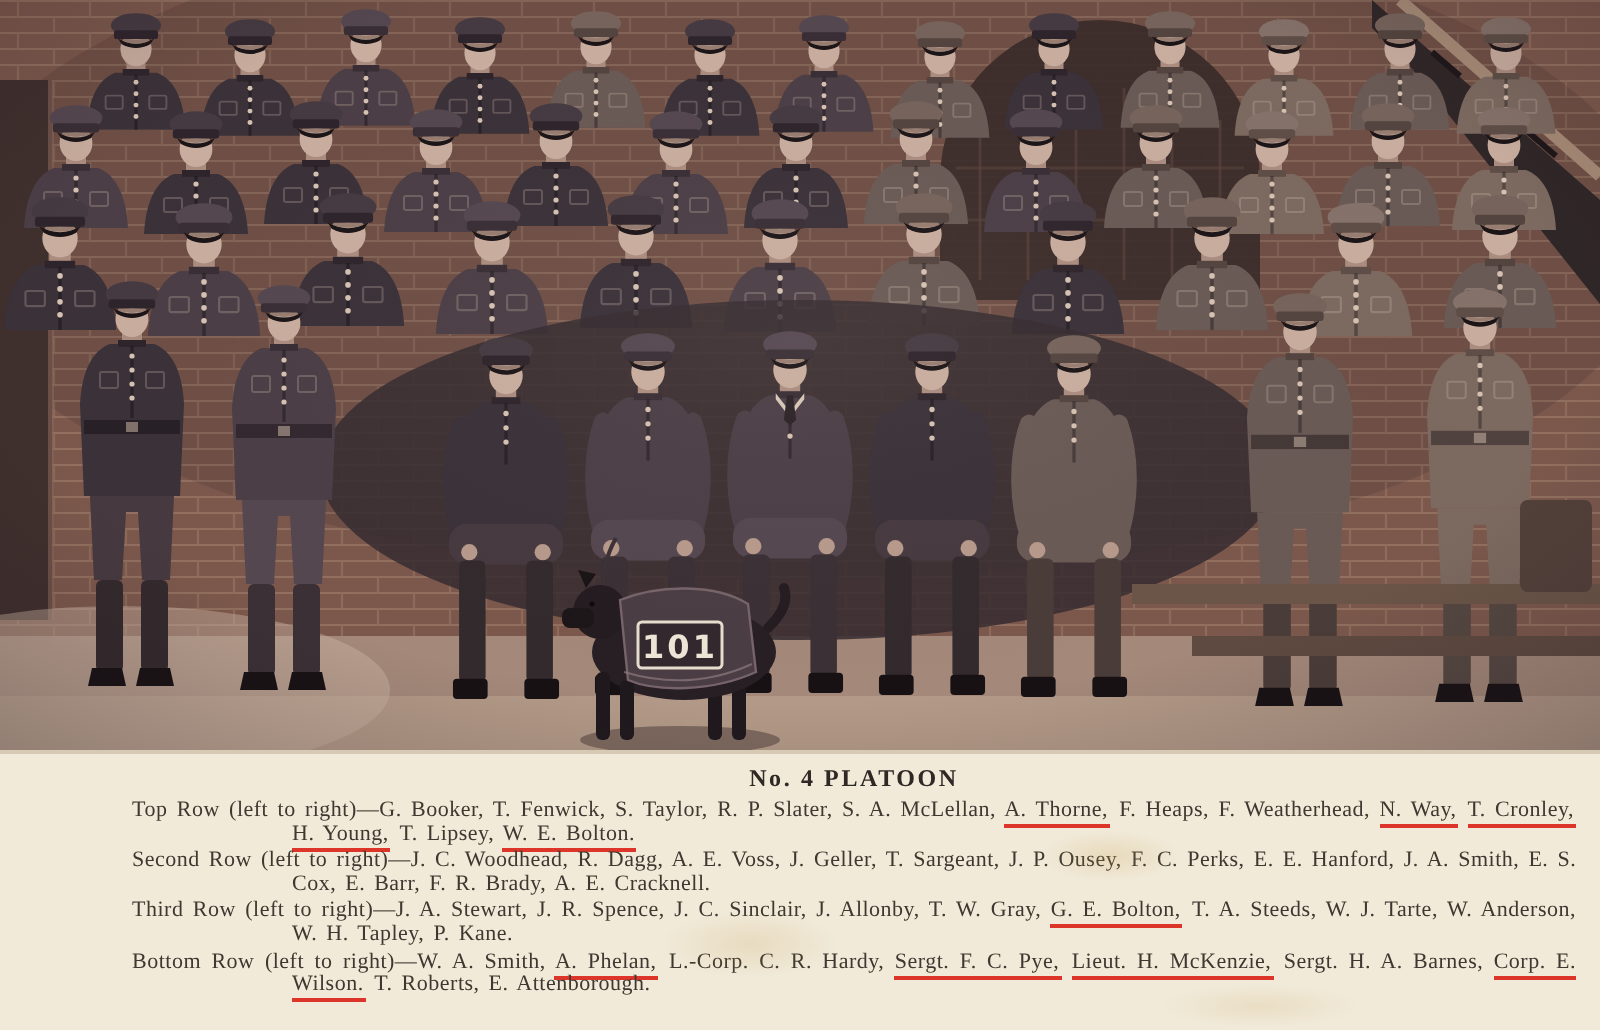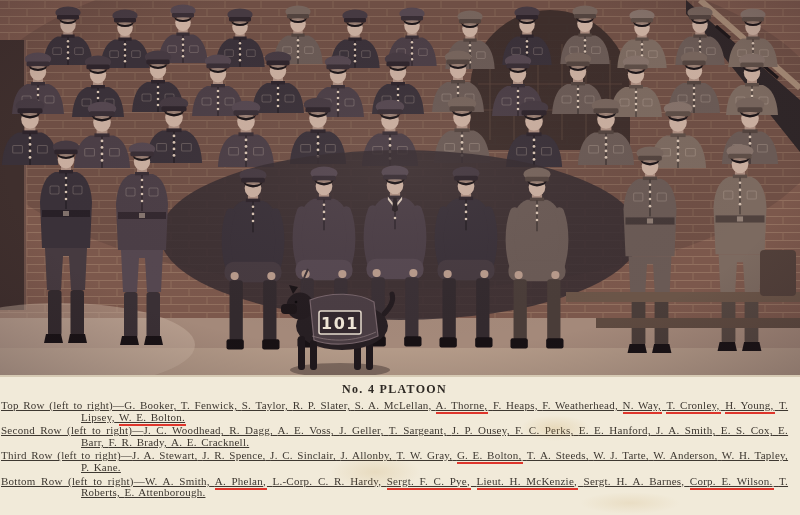--- a/index.html
+++ b/index.html
@@ -3,26 +3,26 @@
 <meta charset="utf-8">
 <style>
   html,body{margin:0;padding:0;}
   body{
     width:800px;height:515px;overflow:hidden;position:relative;
     background:var(--paper,#f1ead9);
     font-family:"Liberation Serif",serif;
   }
   .photo{width:800px;height:375px;position:relative;border-bottom:2px solid #d6cab4;background:#7b5a4f;}
   .photo svg{display:block;}
-  .caption{padding:4px 12px 0 1px;color:#3e3831;position:relative;}
+  .caption{padding:4px 12px 0 26px;color:#3e3831;position:relative;margin-left:40px;}
   .title{text-align:center;font-weight:bold;font-size:12px;letter-spacing:1.3px;margin:1px 0 3px;color:#2e2924;}
   .row{
     margin:0 0 2px;padding-left:80px;text-indent:-80px;
     text-align:justify;font-size:11px;line-height:11.6px;
-    letter-spacing:.25px;word-spacing:1.5px;text-decoration:underline;
+    letter-spacing:.25px;word-spacing:1.5px;
   }
   .lab{white-space:normal;}
   .u{border-bottom:2px solid var(--red,#de352b);padding:0 1px 1px 0;}
   .mascot{margin:2px 0 0;text-align:center;font-size:10.8px;letter-spacing:.3px;}
   .stain{position:absolute;pointer-events:none;border-radius:50%;}
   .stain1{left:520px;top:415px;width:70px;height:26px;background:radial-gradient(closest-side,rgba(198,158,80,.22),rgba(198,158,80,0));}
   .stain2{left:330px;top:455px;width:90px;height:34px;background:radial-gradient(closest-side,rgba(190,150,75,.18),rgba(190,150,75,0));}
   .stain3{left:580px;top:492px;width:100px;height:22px;background:radial-gradient(closest-side,rgba(190,150,75,.15),rgba(190,150,75,0));}
 </style>
 </head>

